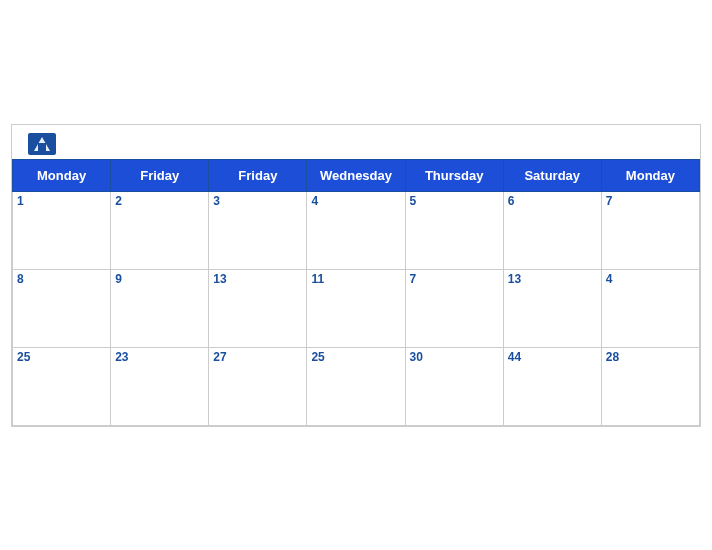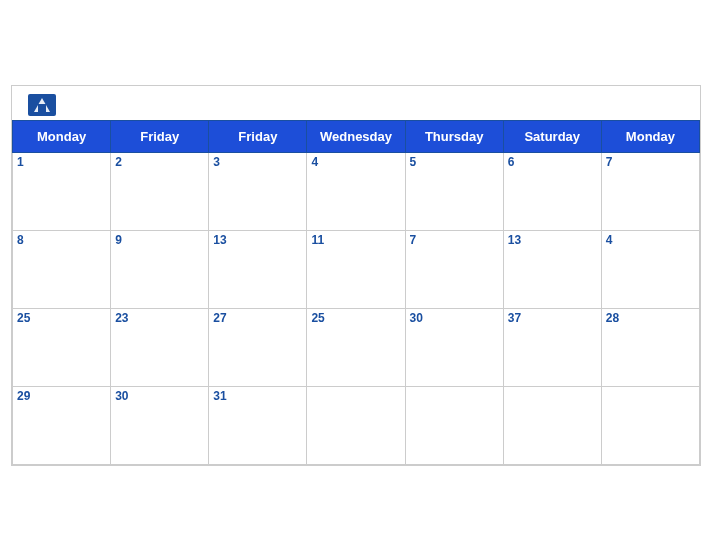--- a/index.html
+++ b/index.html
@@ -177,36 +177,21 @@
           <td>
             <span class="day-number">27</span>
           </td>
           <td>
             <span class="day-number">25</span>
           </td>
           <td>
             <span class="day-number">30</span>
           </td>
           <td>
-            <span class="day-number">37</span>
+            <span class="day-number">44</span>
           </td>
           <td>
             <span class="day-number">28</span>
           </td>
-        </tr>
-        <tr>
-          <td>
-            <span class="day-number">29</span>
-          </td>
-          <td>
-            <span class="day-number">30</span>
-          </td>
-          <td>
-            <span class="day-number">31</span>
-          </td>
-          <td class="empty-cell"></td>
-          <td class="empty-cell"></td>
-          <td class="empty-cell"></td>
-          <td class="empty-cell"></td>
         </tr>
       </tbody>
   </table>
 </div>
 
 </body></html>

